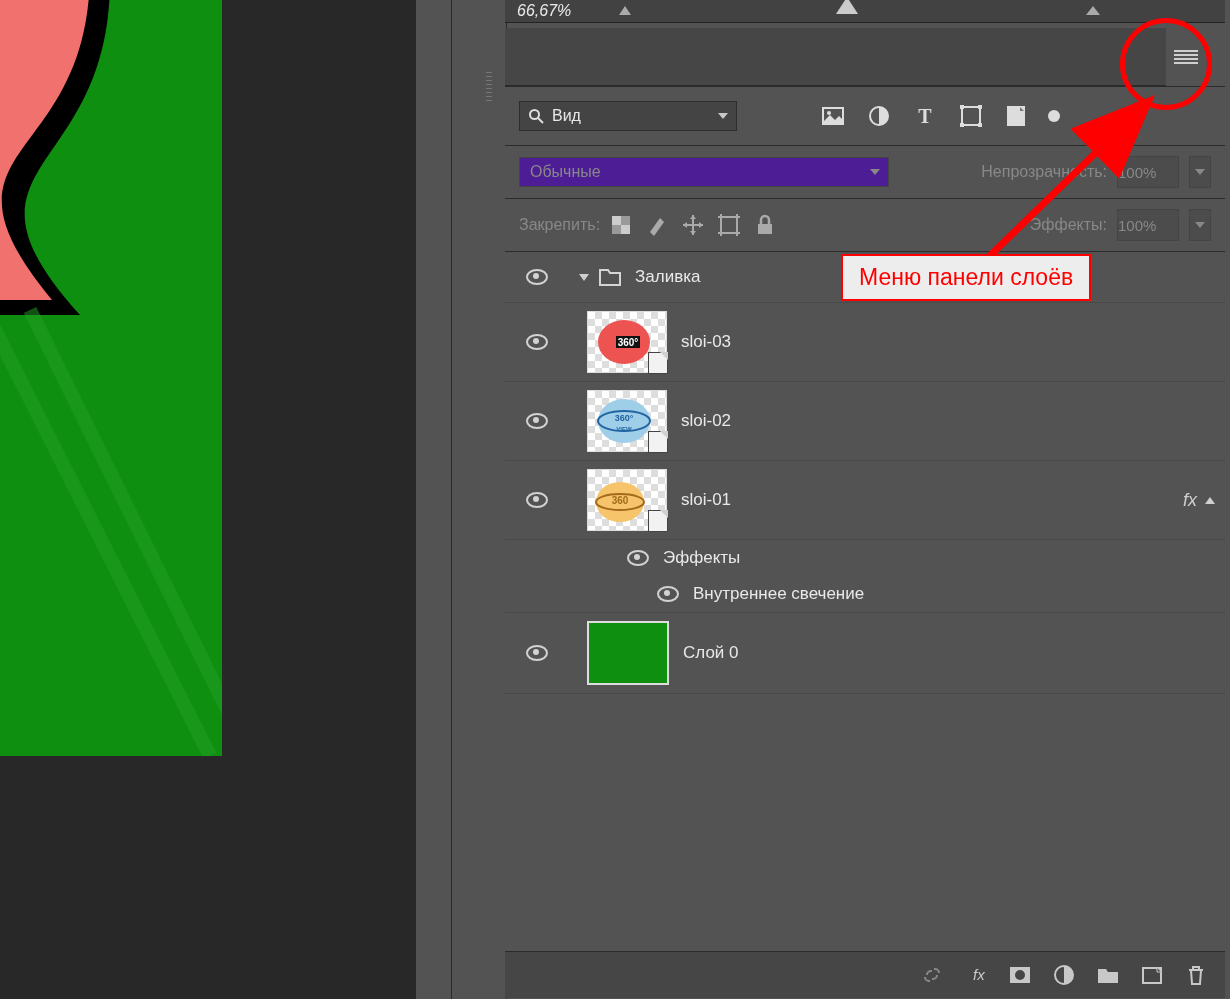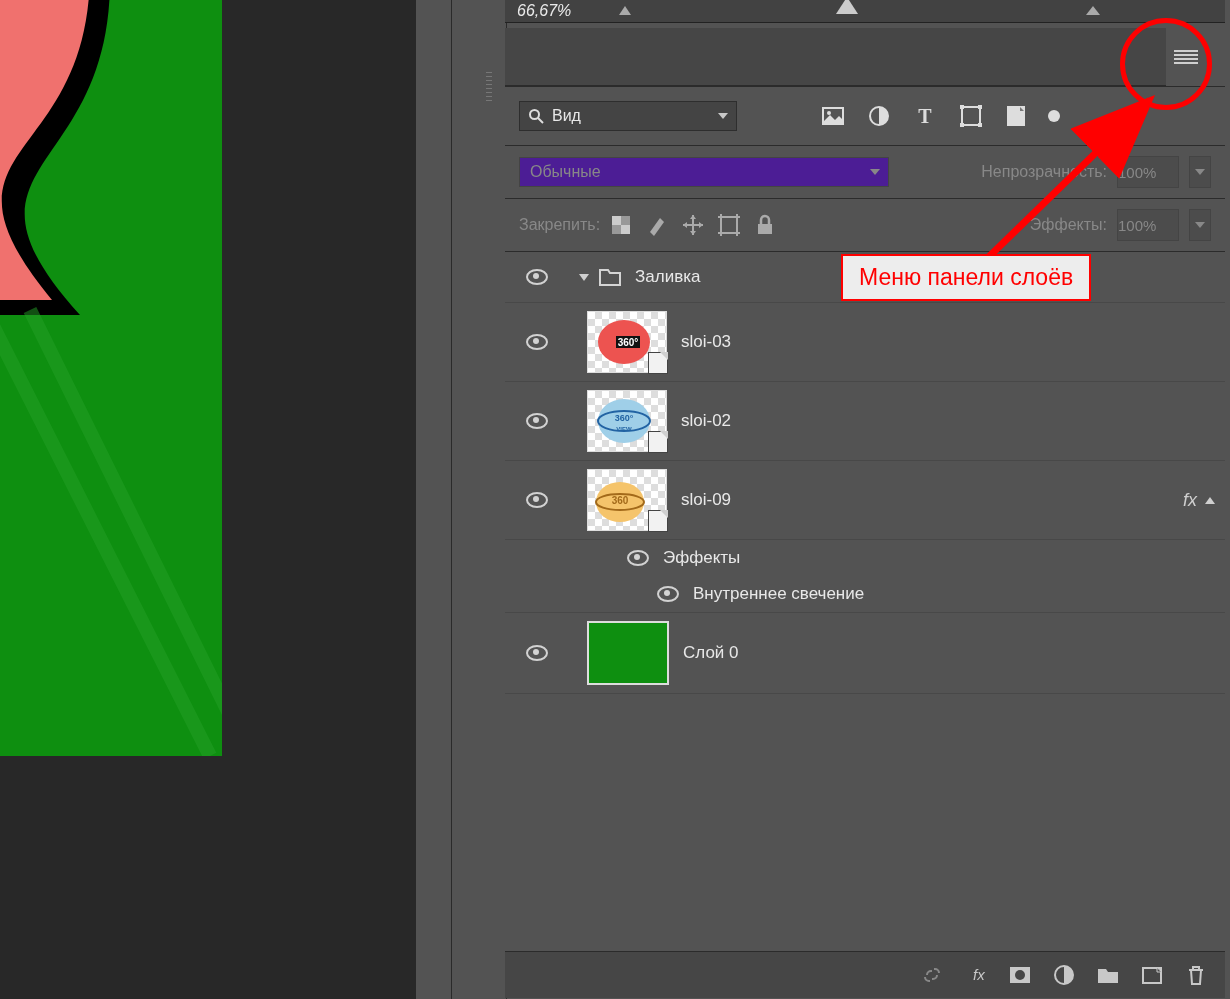--- a/index.html
+++ b/index.html
@@ -460,21 +460,21 @@
           <div class="eye"></div>
         </div>
       <div class="thumb row-indent-thumb checker">
         <svg width="78" height="60" viewBox="0 0 78 60" style="position:absolute;inset:0">
             <ellipse cx="32" cy="32" rx="24" ry="20" fill="#f5c46b"></ellipse>
             <ellipse cx="32" cy="32" rx="24" ry="8" fill="none" stroke="#a36a1a" stroke-width="2"></ellipse>
             <text x="32" y="34" text-anchor="middle" font-size="10" fill="#a36a1a" font-weight="bold">360</text>
           </svg>
         <div class="sobadge"></div>
       </div>
-      <span class="layer-name">sloi-09</span>
+      <span class="layer-name">sloi-01</span>
       <span class="fx">fx</span>
       <div class="fx-caret"></div>
     </div>
 
     <div class="fx-row">
       <div class="eye"></div>
       <span>Эффекты</span>
     </div>
     <div class="fx-row" style="padding-left:152px">
       <div class="eye"></div>

